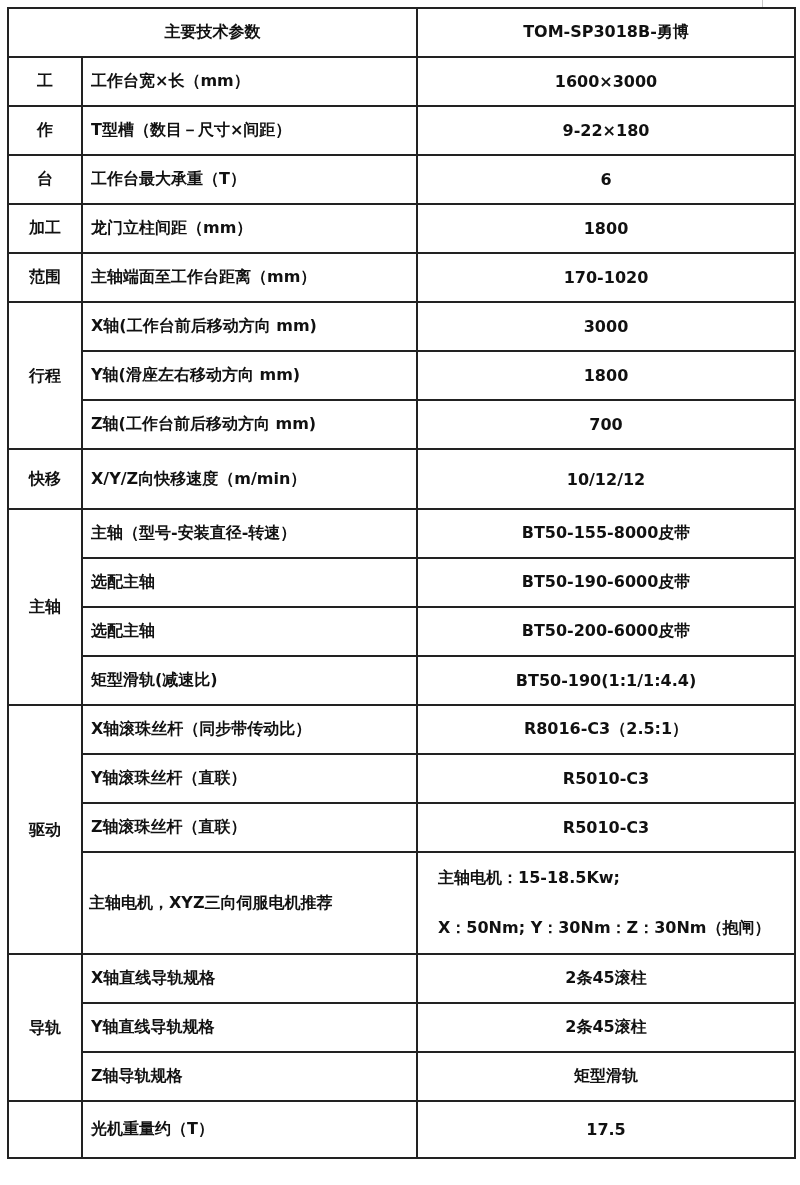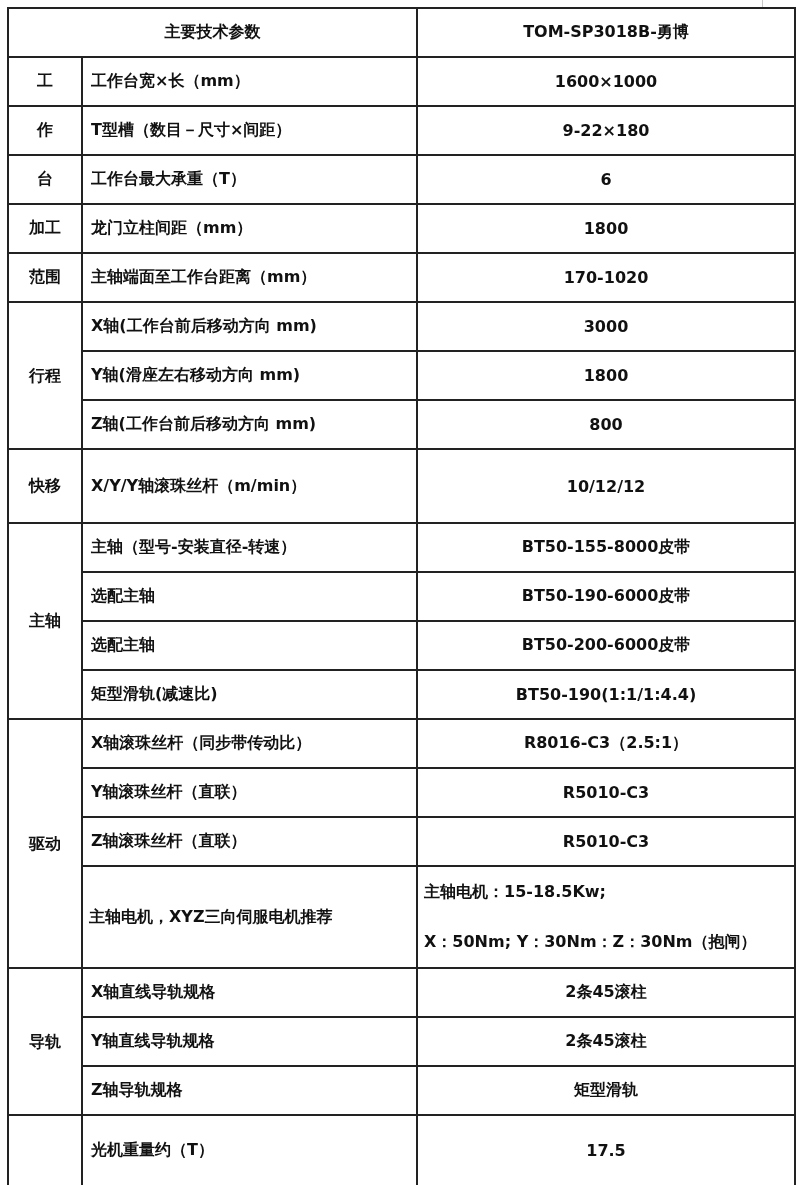--- a/index.html
+++ b/index.html
@@ -4,21 +4,21 @@
 <style>
   html, body { margin: 0; padding: 0; background: #ffffff; }
   body { width: 800px; height: 1185px; position: relative; overflow: hidden;
          font-family: "DejaVu Sans", "Liberation Sans", sans-serif; color: #111; }
   .edge-mark { position: absolute; left: 762px; top: 0; width: 1px; height: 7px; background: #c8c8c8; }
   table.spec { position: absolute; left: 7px; top: 7px; width: 787px;
                border-collapse: collapse; table-layout: fixed; }
   table.spec td { border: 2px solid #222; font-size: 16px; font-weight: bold;
                   padding: 0 0 0 8px; height: 47px; vertical-align: middle; white-space: nowrap; }
   table.spec td.c { text-align: center; padding: 0; }
-  table.spec td.grp { text-align: center; padding: 11px; line-height: 50px; }
+  table.spec td.grp { text-align: center; padding: 4px; line-height: 50px; }
   table.spec td.two { height: 94px; line-height: 50px; }
   table.spec td.twoL { height: 94px; line-height: 50px; white-space: normal; padding-left: 6px; border-radius: 12px; }
   col.c1 { width: 74px; } col.c2 { width: 335px; } col.c3 { width: 378px; }
 </style>
 </head>
 <body>
 
 <div class="edge-mark"></div>
 
 <table class="spec">
@@ -29,21 +29,21 @@
     </colgroup>
   <tbody>
     <tr>
       <td class="c" colspan="2">主要技术参数</td>
       <td class="c">TOM-SP3018B-勇博</td>
     </tr>
 
     <tr>
       <td class="c">工</td>
       <td>工作台宽×长（mm）</td>
-      <td class="c">1600×1000</td>
+      <td class="c">1600×3000</td>
     </tr>
     <tr>
       <td class="c">作</td>
       <td>T型槽（数目－尺寸×间距）</td>
       <td class="c">9-22×180</td>
     </tr>
     <tr>
       <td class="c">台</td>
       <td>工作台最大承重（T）</td>
       <td class="c">6</td>
@@ -64,26 +64,26 @@
       <td class="grp" rowspan="3">行程</td>
       <td>X轴(工作台前后移动方向 mm)</td>
       <td class="c">3000</td>
     </tr>
     <tr>
       <td>Y轴(滑座左右移动方向 mm)</td>
       <td class="c">1800</td>
     </tr>
     <tr>
       <td>Z轴(工作台前后移动方向 mm)</td>
-      <td class="c">800</td>
+      <td class="c">700</td>
     </tr>
 
     <tr>
       <td class="grp">快移</td>
-      <td>X/Y/Y轴滚珠丝杆（m/min）</td>
+      <td>X/Y/Z向快移速度（m/min）</td>
       <td class="c">10/12/12</td>
     </tr>
 
     <tr>
       <td class="grp" rowspan="4">主轴</td>
       <td>主轴（型号-安装直径-转速）</td>
       <td class="c">BT50-155-8000皮带</td>
     </tr>
     <tr>
       <td>选配主轴</td>
@@ -106,21 +106,21 @@
     <tr>
       <td>Y轴滚珠丝杆（直联）</td>
       <td class="c">R5010-C3</td>
     </tr>
     <tr>
       <td>Z轴滚珠丝杆（直联）</td>
       <td class="c">R5010-C3</td>
     </tr>
     <tr>
       <td class="twoL">主轴电机，XYZ三向伺服电机推荐</td>
-      <td class="two" style="padding-left:6px;">
+      <td class="two" style="padding-left:20px;">
         <div>主轴电机：15-18.5Kw;</div>
         <div>X：50Nm; Y：30Nm：Z：30Nm（抱闸）</div>
       </td>
     </tr>
 
     <tr>
       <td class="grp" rowspan="3">导轨</td>
       <td>X轴直线导轨规格</td>
       <td class="c">2条45滚柱</td>
     </tr>

